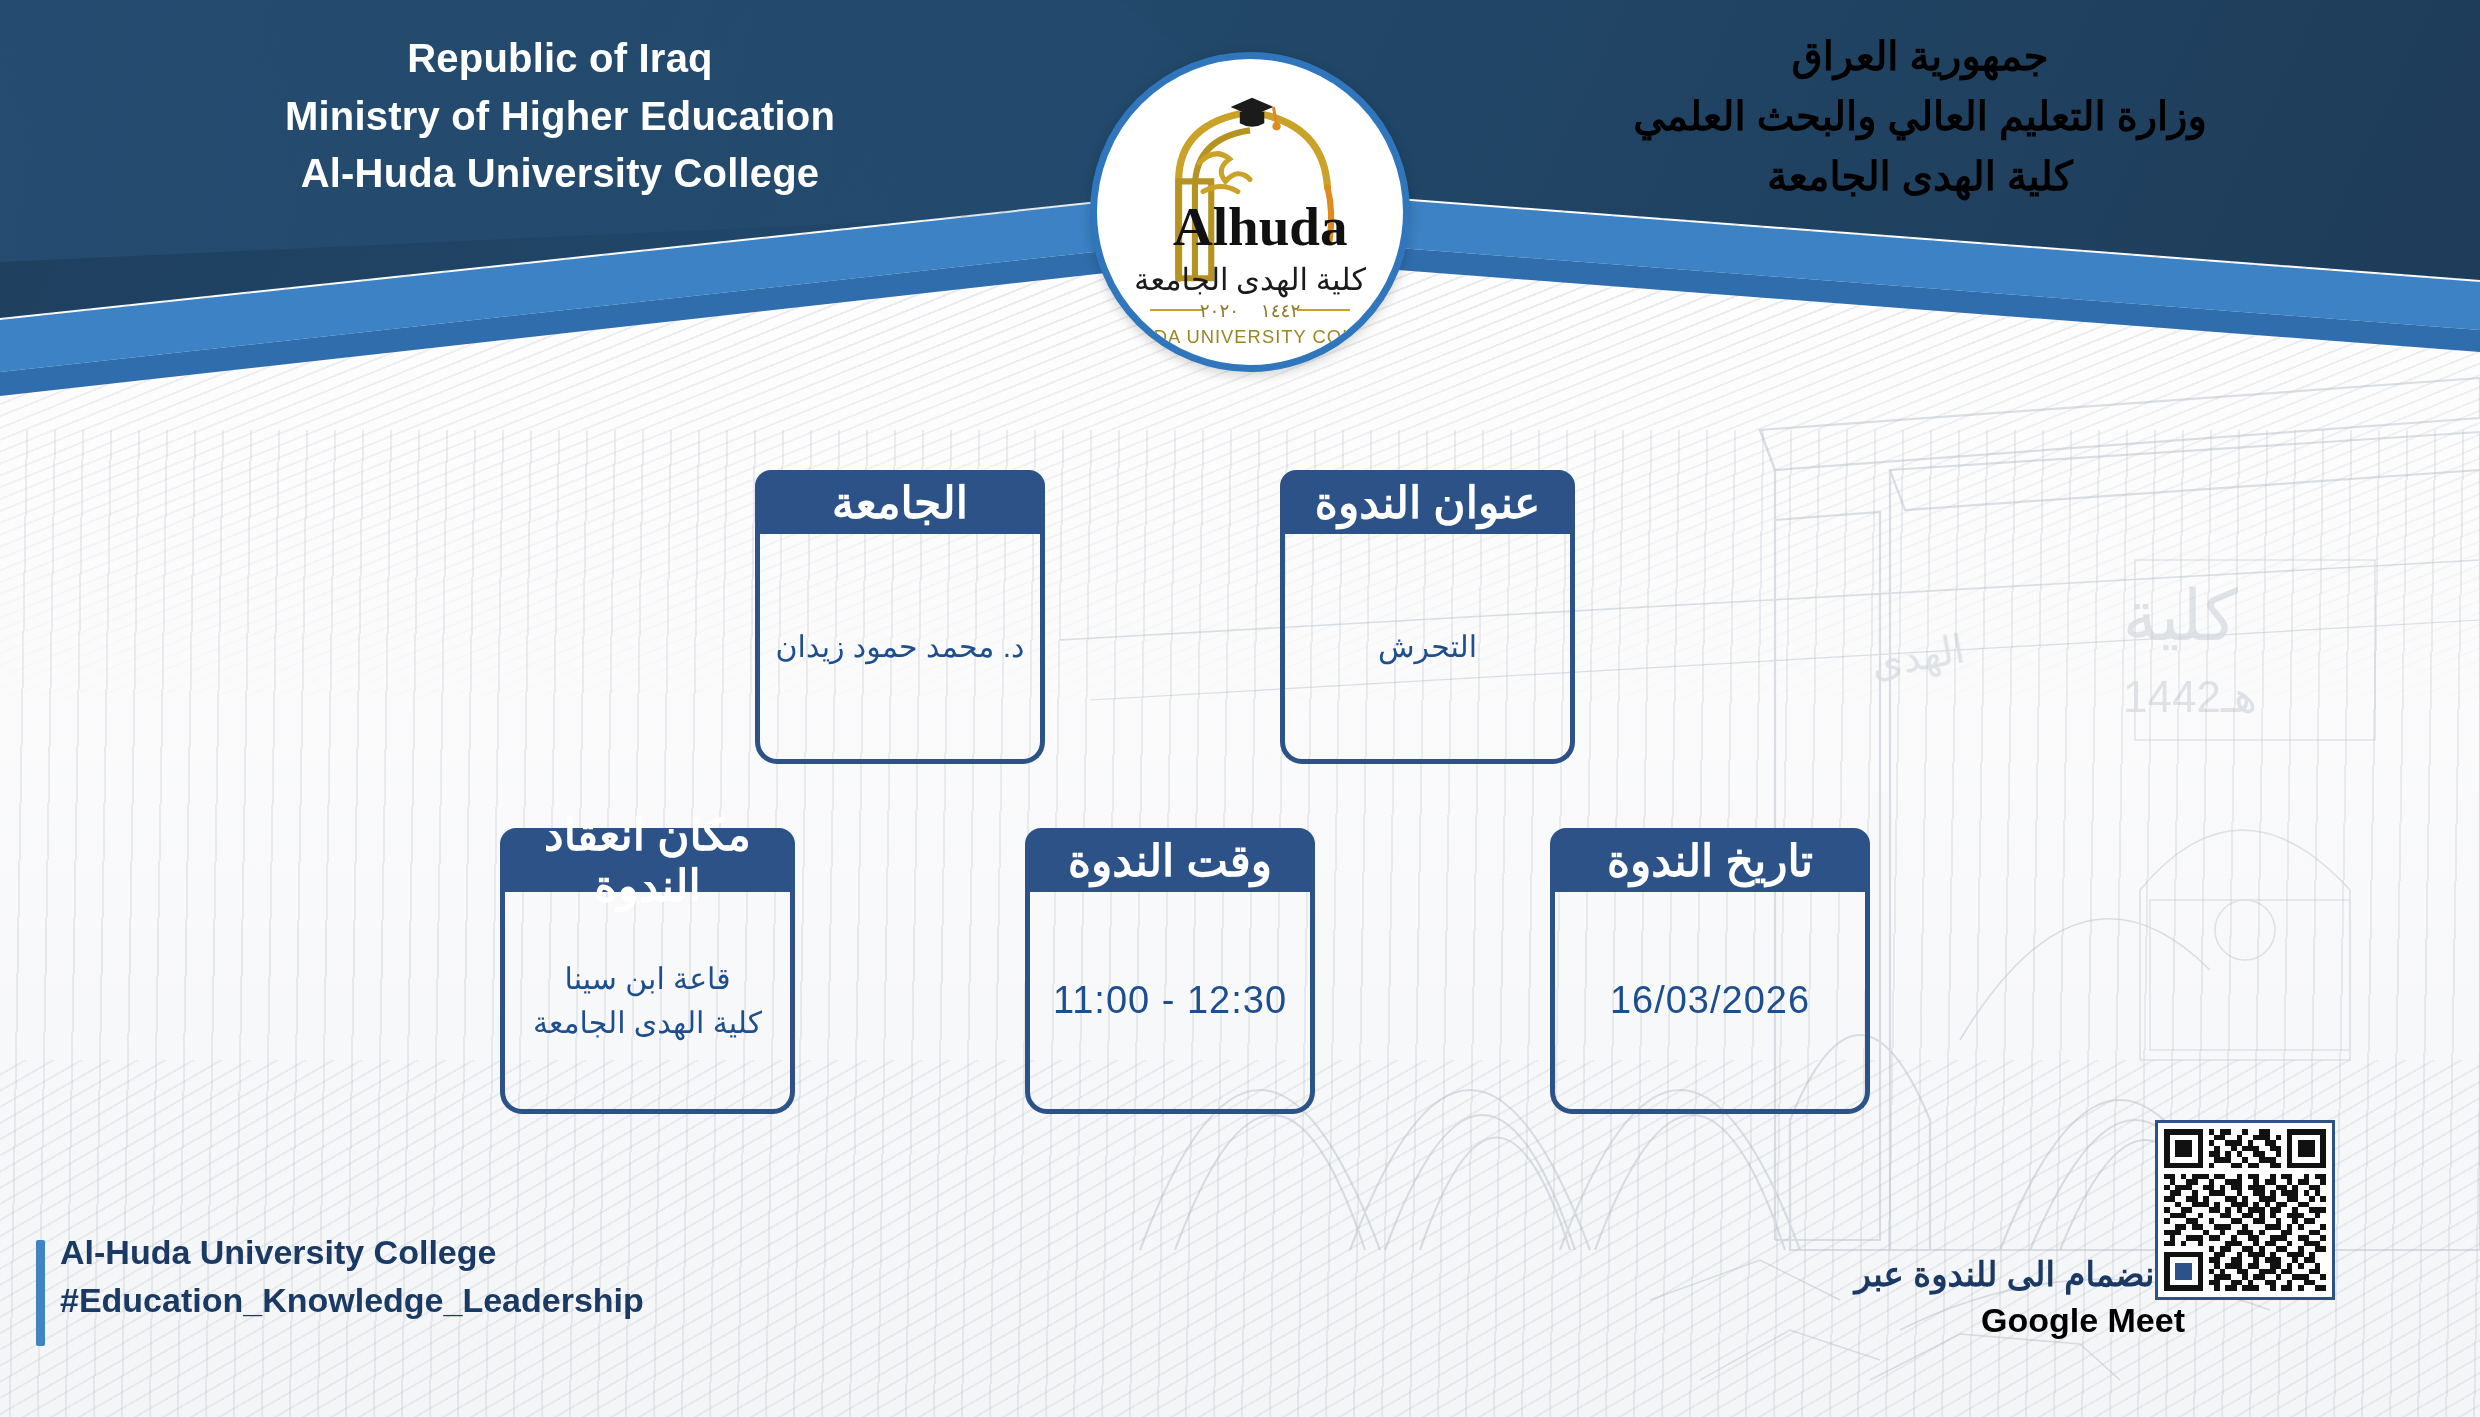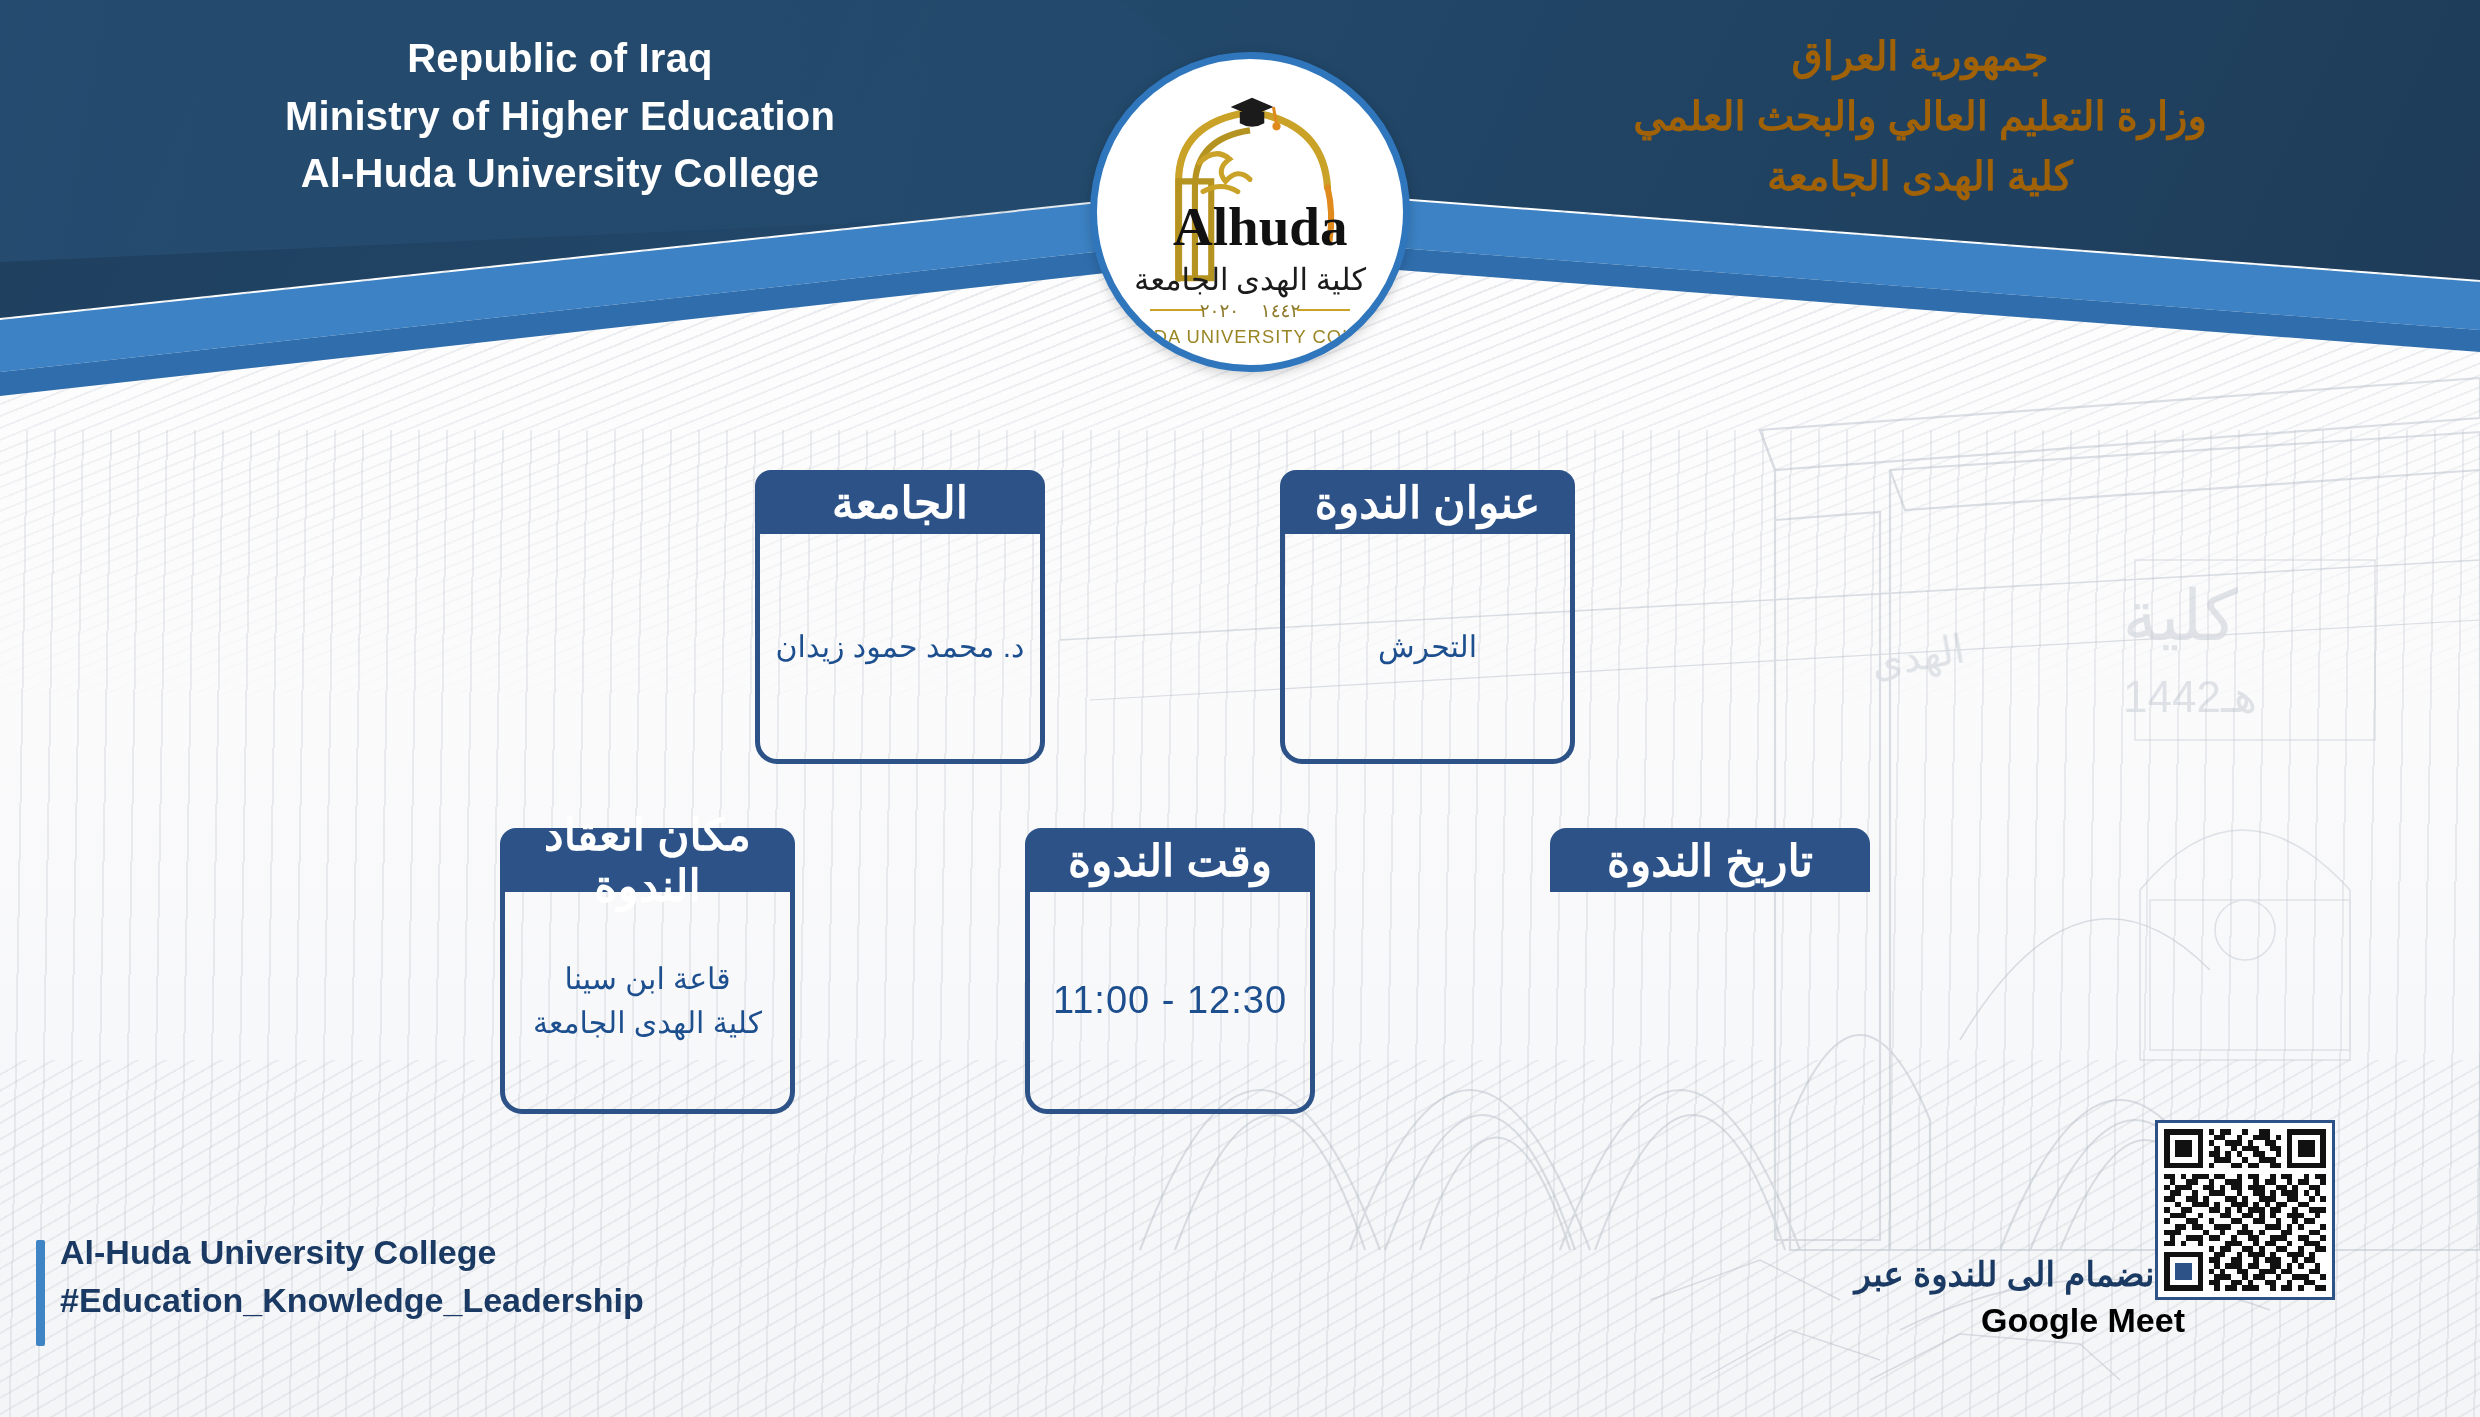--- a/index.html
+++ b/index.html
@@ -80,21 +80,21 @@
     clip-path:polygon(0 372px,1240px 236px,2480px 330px,2480px 352px,1240px 258px,0 396px);
   }
 
   .head-en {
     position:absolute; left:150px; top:30px; width:820px;
     color:#ffffff; font-size:40px; font-weight:bold;
     line-height:1.44; text-align:center; letter-spacing:.2px;
   }
   .head-ar {
     position:absolute; right:150px; top:26px; width:820px;
-    color:#a16207; font-size:40px; font-weight:bold;
+    color:#000000; font-size:40px; font-weight:bold;
     line-height:1.50; text-align:center; direction:rtl;
   }
 
   
   .logo {
     position:absolute; left:1090px; top:52px; width:320px; height:320px;
     border-radius:50%;
     background:#ffffff;
     border:7px solid #2f76bd;
     box-shadow:0 3px 12px rgba(0,0,0,.18);
@@ -275,20 +275,21 @@
 كلية الهدى الجامعة</div>
   </div>
 
   <div class="card" id="card-time">
     <div class="card-head">وقت الندوة</div>
     <div class="card-body ltr">11:00 - 12:30</div>
   </div>
 
   <div class="card" id="card-date">
     <div class="card-head">تاريخ الندوة</div>
+    <div class="card-body ltr">16/03/2026</div>
   </div>
 
   <div class="foot-bar"></div>
   <div class="foot-text">
     <div>Al-Huda University College</div>
     <div>#Education_Knowledge_Leadership</div>
   </div>
 
   <div class="join-text">
     <div class="join-ar">للانضمام الى للندوة عبر</div>

